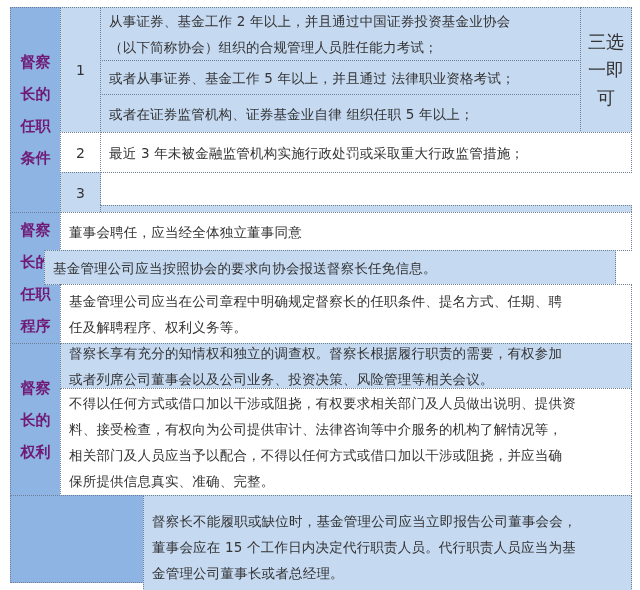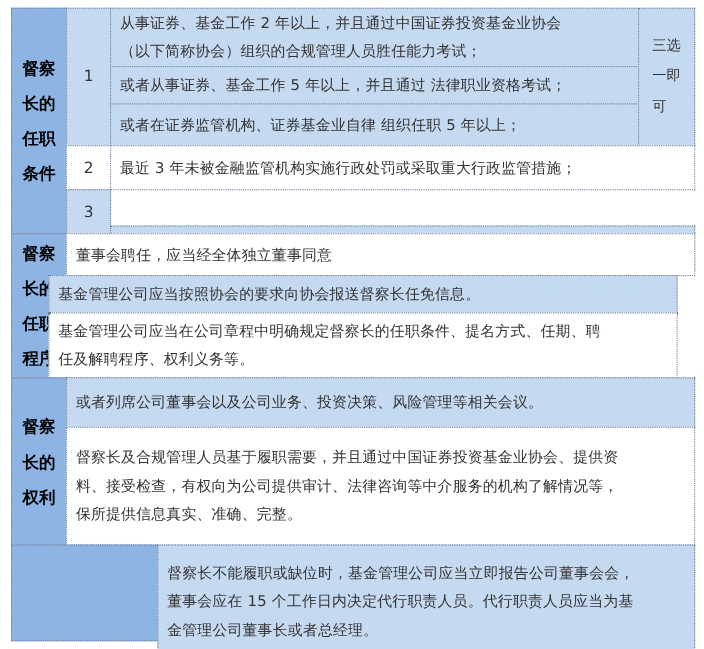--- a/index.html
+++ b/index.html
@@ -1,26 +1,26 @@
 <!DOCTYPE html>
 <html><head>
 <meta charset="utf-8">
 <style>
   html, body { margin:0; padding:0; background:#ffffff; }
   body { width:640px; height:590px; position:relative; overflow:hidden;
          font-family:"DejaVu Sans", "Liberation Sans", sans-serif; color:#333; }
   .cell { position:absolute; box-sizing:border-box; border:1px dotted #6f7f95;
           display:flex; align-items:center; font-size:13.5px; line-height:26px; }
   .hdr { background:#8eb4e3; justify-content:center; text-align:center;
-         font-weight:bold; font-size:15px; line-height:32px; color:#000000; }
+         font-weight:bold; font-size:15px; line-height:32px; color:#701a75; }
   .blue { background:#c5d9f1; }
   .white { background:#ffffff; }
   .num { justify-content:center; font-size:14px; }
   .txt { padding:0 8px; letter-spacing:0.2px; }
-  .choose { justify-content:center; font-size:13px; line-height:28px; }
+  .choose { justify-content:center; text-align:center; font-size:18px; line-height:28px; }
   .vtext { display:block; }
 </style>
 </head>
 <body>
 
 <div class="cell hdr" style="left:10px; top:7px; width:51px; height:206px;">
   <div>
     <span class="vtext">督察</span>
     <span class="vtext">长的</span>
     <span class="vtext">任职</span>
@@ -72,43 +72,45 @@
     <span class="vtext">任职</span>
     <span class="vtext">程序</span>
   </div>
 </div>
 <div class="cell white txt" style="left:60px; top:212px; width:572px; height:39px;">
   <span>董事会聘任，应当经全体独立董事同意</span>
 </div>
 <div class="cell blue txt" style="left:44px; top:250px; width:572px; height:35px;">
   <span>基金管理公司应当按照协会的要求向协会报送督察长任免信息。</span>
 </div>
-<div class="cell white txt" style="left:44px; top:284px; width:572px; height:60px;">
+<div class="cell white txt" style="left:60px; top:284px; width:572px; height:60px;">
   <div>
     <span class="vtext">基金管理公司应当在公司章程中明确规定督察长的任职条件、提名方式、任期、聘</span>
     <span class="vtext">任及解聘程序、权利义务等。</span>
   </div>
 </div>
 
 <div class="cell hdr" style="left:10px; top:343px; width:51px; height:153px;">
   <div>
     <span class="vtext">督察</span>
     <span class="vtext">长的</span>
     <span class="vtext">权利</span>
   </div>
 </div>
 <div class="cell blue txt" style="left:60px; top:343px; width:572px; height:46px;">
   <div>
+    <span class="vtext">督察长享有充分的知情权和独立的调查权。督察长根据履行职责的需要，有权参加</span>
     <span class="vtext">或者列席公司董事会以及公司业务、投资决策、风险管理等相关会议。</span>
   </div>
 </div>
 <div class="cell white txt" style="left:60px; top:388px; width:572px; height:108px;">
   <div>
-    <span class="vtext">督察长及合规管理人员基于履职需要，并且通过中国证券投资基金业协会、提供资</span>
+    <span class="vtext">不得以任何方式或借口加以干涉或阻挠，有权要求相关部门及人员做出说明、提供资</span>
     <span class="vtext">料、接受检查，有权向为公司提供审计、法律咨询等中介服务的机构了解情况等，</span>
+    <span class="vtext">相关部门及人员应当予以配合，不得以任何方式或借口加以干涉或阻挠，并应当确</span>
     <span class="vtext">保所提供信息真实、准确、完整。</span>
   </div>
 </div>
 
 <div class="cell hdr" style="left:10px; top:495px; width:134px; height:88px;">
   <div>
   </div>
 </div>
 <div class="cell blue txt" style="left:143px; top:495px; width:489px; height:104px;">
   <div>

